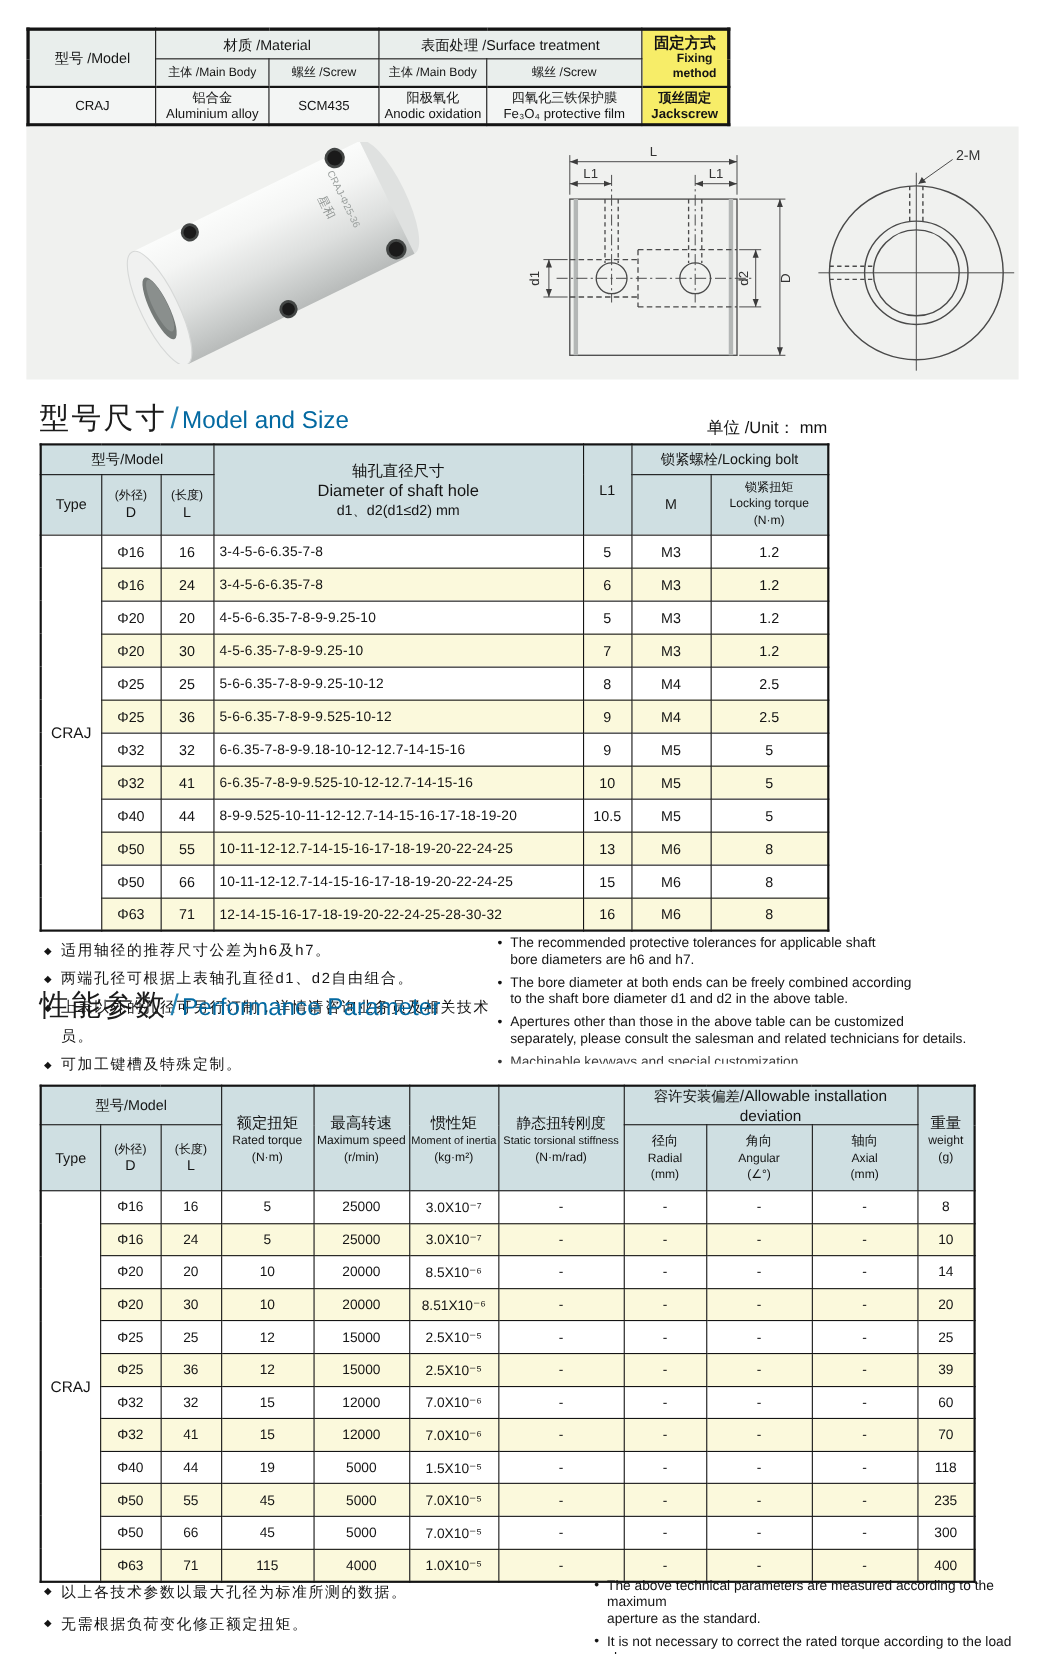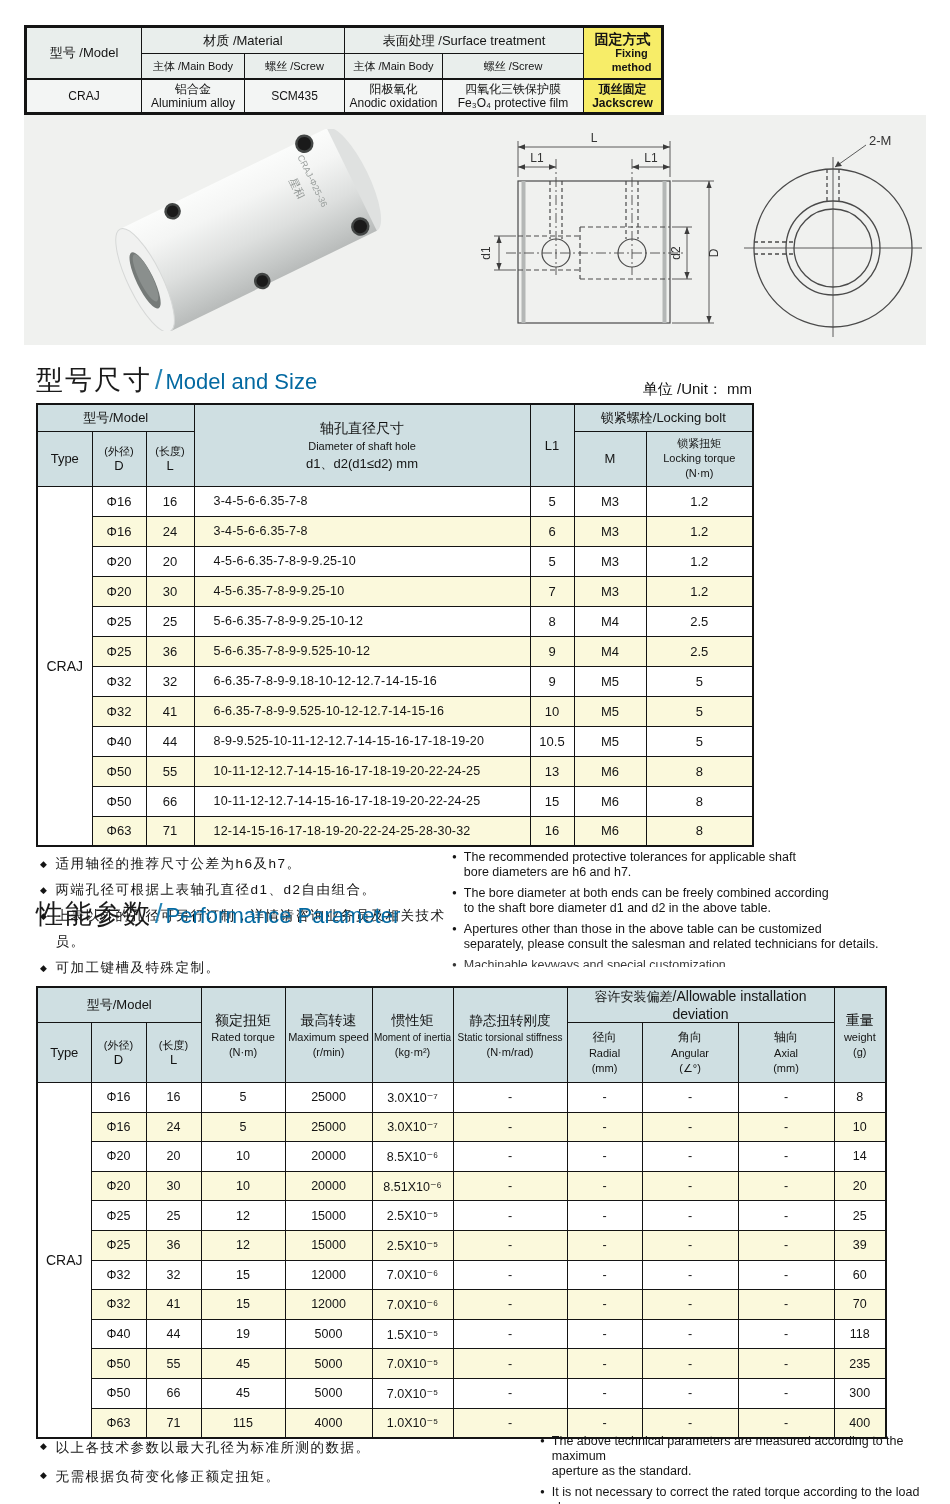--- a/index.html
+++ b/index.html
@@ -52,21 +52,21 @@
   .data-table td.type-cell { background:#fff; font-size:14px; }
   .h1 { font-size:14px; line-height:19px; }
   .h2 { font-size:12.5px; line-height:17px; }
   .h3 { font-size:11px; line-height:15px; }
   .hs { font-size:11px; line-height:13px; display:block; }
 
   .size-table { left:36px; top:403px; width:716px; }
   .size-table .hr1 td { height:27px; }
   .size-table .hr2 td { height:55px; }
   .size-table tbody td { height:30px; }
-  .size-table td.holes { text-align:left; padding-left:19px; font-size:12.5px; letter-spacing:0.2px; }
+  .size-table td.holes { text-align:left; padding-left:5px; font-size:12.5px; letter-spacing:0.2px; }
 
   .perf-table { left:36px; top:986px; width:849px; }
   .perf-table .hr1 td { height:27px; }
   .perf-table .hr2 td { height:60px; }
   .perf-table tbody td { height:29.6px; font-size:12.5px; }
   .dev-zh { font-size:13px; }
   .dev-en { font-size:14px; }
 
   
   .notes { position:absolute; }
@@ -261,21 +261,21 @@
       <col style="width:336px">
       <col style="width:44px">
       <col style="width:72px">
       <col style="width:107px">
     </colgroup>
   <thead>
   <tr class="hr1">
     <td colspan="3">型号/Model</td>
     <td rowspan="2">
       <div class="h1">轴孔直径尺寸</div>
-      <div class="h2" style="font-size:11px">Diameter of shaft hole</div>
+      <div class="h2" style="font-size:15px">Diameter of shaft hole</div>
       <div class="h2" style="font-size:13px">d1、d2(d1≤d2) mm</div>
     </td>
     <td rowspan="2">L1</td>
     <td colspan="2">锁紧螺栓/Locking bolt</td>
   </tr>
   <tr class="hr2">
     <td>Type</td>
     <td><span class="hs">(外径)</span><span>D</span></td>
     <td><span class="hs">(长度)</span><span>L</span></td>
     <td>M</td>

